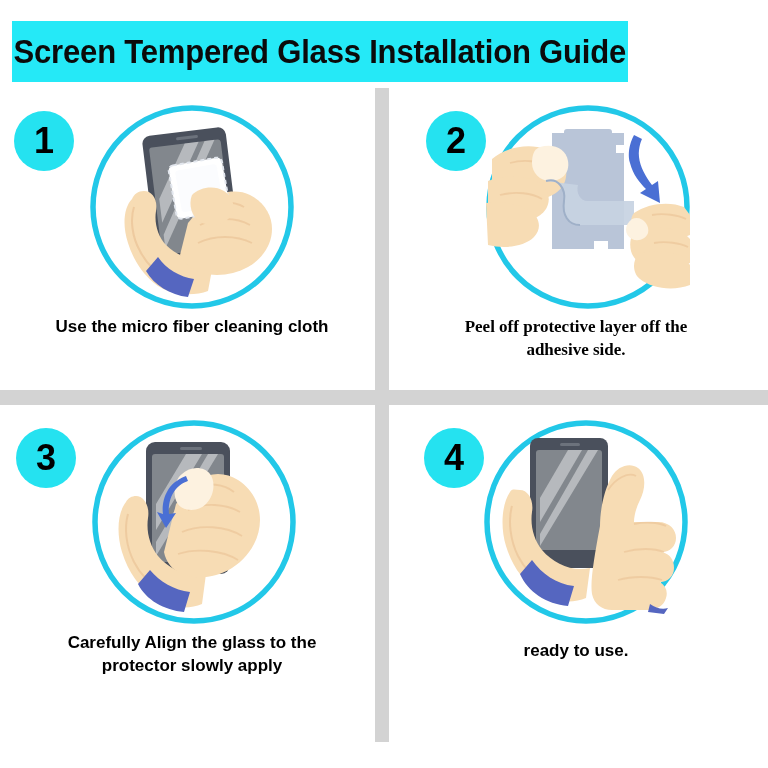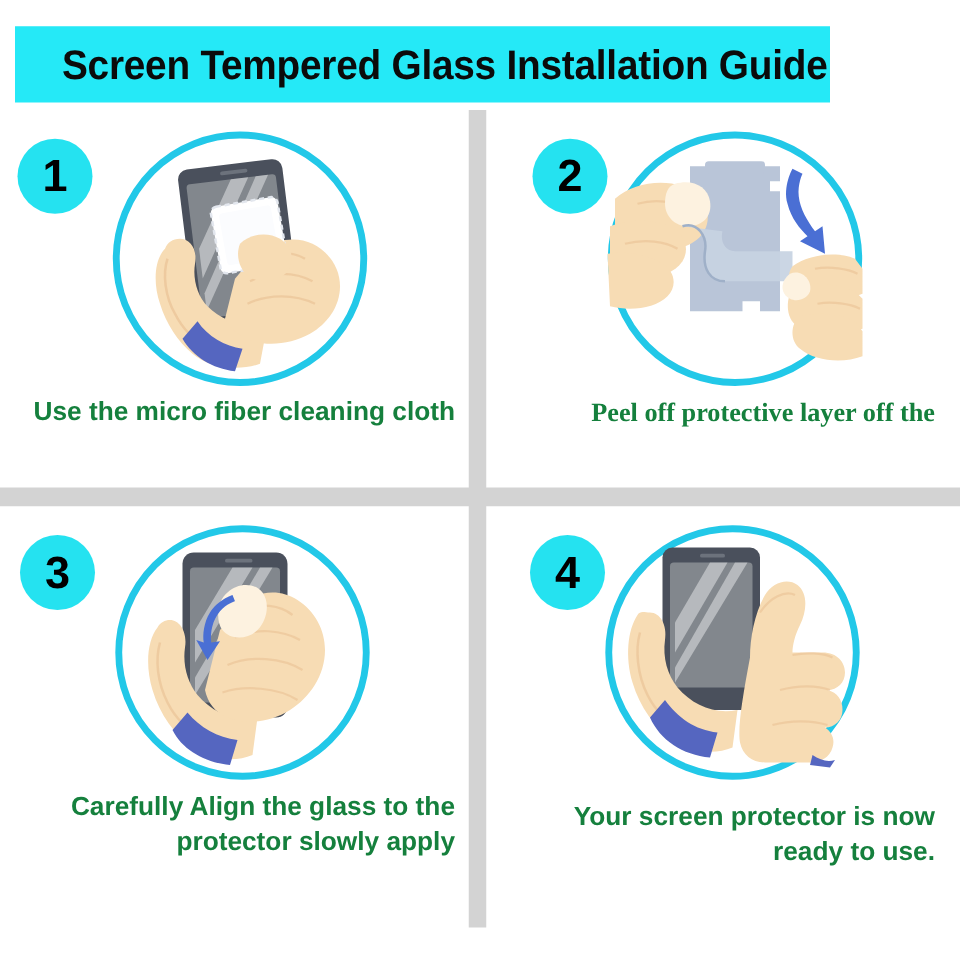--- a/index.html
+++ b/index.html
@@ -6,21 +6,21 @@
   body{
     width:768px;height:768px;background:#ffffff;
     font-family:"Liberation Sans","DejaVu Sans",sans-serif;
     overflow:hidden;position:relative;
   }
   .sheet{position:absolute;inset:0;background:#fff;}
 
   
   .banner{
     position:absolute;left:12px;top:21px;width:616px;height:61px;
-    background:#25e9f7;display:flex;align-items:center;justify-content:center;padding-left:36px;
+    background:#25e9f7;display:flex;align-items:center;justify-content:center;
   }
   .banner-title{
     font-size:33px;font-weight:bold;color:#0b0b0b;letter-spacing:-0.2px;
     transform:scaleX(0.94);transform-origin:center;white-space:nowrap;
   }
 
   
   .div-v{position:absolute;left:375px;top:88px;width:14px;height:654px;background:#d3d3d3;}
   .div-h{position:absolute;left:0px;top:390px;width:768px;height:15px;background:#d3d3d3;}
 
@@ -41,22 +41,22 @@
   .p3 .badge{left:16px;top:20px;}
   .p4 .badge{left:40px;top:20px;}
 
   .circle-art{position:absolute;}
   .p1 .circle-art{left:88px;top:8px;width:208px;height:208px;}
   .p2 .circle-art{left:100px;top:8px;width:208px;height:208px;}
   .p3 .circle-art{left:90px;top:10px;width:208px;height:208px;}
   .p4 .circle-art{left:98px;top:10px;width:208px;height:208px;}
 
   .caption{
-    position:absolute;left:20px;width:344px;text-align:right;
-    font-size:21px;font-weight:bold;color:#15803d;line-height:1.35;
+    position:absolute;left:20px;width:344px;text-align:center;
+    font-size:17px;font-weight:bold;color:#000000;line-height:1.35;
   }
   .p1 .caption{top:221px;}
   .p2 .caption{top:221px;font-family:Liberation Serif, serif;}
   .p3 .caption{top:224px;}
   .p4 .caption{top:232px;}
   .caption div{white-space:nowrap;}
 </style>
 </head>
 <body>
 
@@ -140,20 +140,21 @@
         <path d="M170 140 C182 138 196 140 204 144" fill="none" stroke="#e9c295" stroke-width="1.8" opacity="0.6"></path>
         <path d="M148 116 C140 122 140 132 148 136 C154 139 162 136 164 130 C166 122 158 112 148 116 Z" fill="#fdf2e0"></path>
 
         <g fill="#4a6fd4">
           <path d="M150 32 C150 32 142 46 146 60 C149 72 156 80 162 86 L156 90 L176 100 L174 78 L168 82 C162 74 156 64 155 54 C154 44 158 36 158 36 Z"></path>
         </g>
       </svg>
     </div>
     <div class="caption">
       <div>Peel off protective layer off the</div>
+      <div>adhesive side.</div>
     </div>
   </div>
 
   <div class="panel p3">
     <div class="badge">3</div>
     <div class="circle-art">
       <svg viewBox="0 0 208 208" width="208" height="208">
         <circle cx="104" cy="104" r="99" fill="none" stroke="#22c8e8" stroke-width="5.5"></circle>
 
         <g>
@@ -211,18 +212,17 @@
 
         <path d="M118 108 C118 92 122 72 130 58 C136 48 148 44 156 50 C164 56 164 70 158 82 C154 90 152 98 152 104 L176 104 C188 104 194 112 194 120 C194 128 188 134 180 134 C188 136 192 142 192 150 C192 158 186 164 178 164 C184 168 186 174 184 180 C182 188 174 192 166 192 L130 192 C120 192 112 186 110 176 C108 164 112 140 118 108 Z" fill="#f7dcb4"></path>
         <path d="M152 106 C162 104 176 104 184 108" fill="none" stroke="#e9c295" stroke-width="1.8" opacity="0.6"></path>
         <path d="M142 134 C156 130 172 130 182 134" fill="none" stroke="#e9c295" stroke-width="1.8" opacity="0.6"></path>
         <path d="M136 162 C150 158 168 158 180 162" fill="none" stroke="#e9c295" stroke-width="1.8" opacity="0.6"></path>
         <path d="M126 72 C134 60 146 54 154 58" fill="none" stroke="#e9c295" stroke-width="1.8" opacity="0.6"></path>
         <path d="M168 186 C174 190 180 192 186 190 L182 196 L166 194 Z" fill="#5566c0"></path>
       </svg>
     </div>
     <div class="caption">
-      <div>Your screen protector is now</div>
       <div>ready to use.</div>
     </div>
   </div>
 
 </div>
 
 </body></html>

